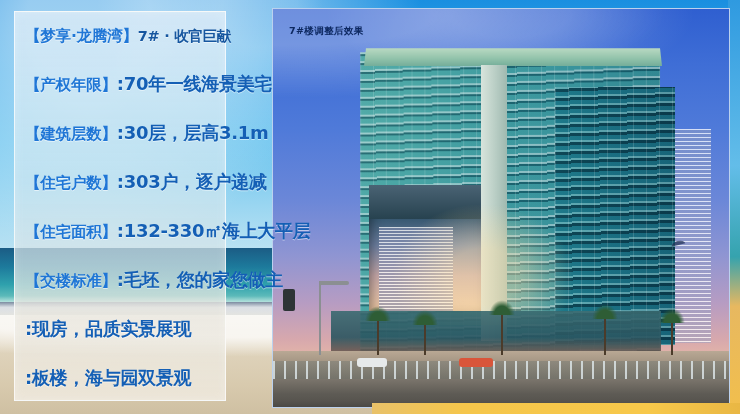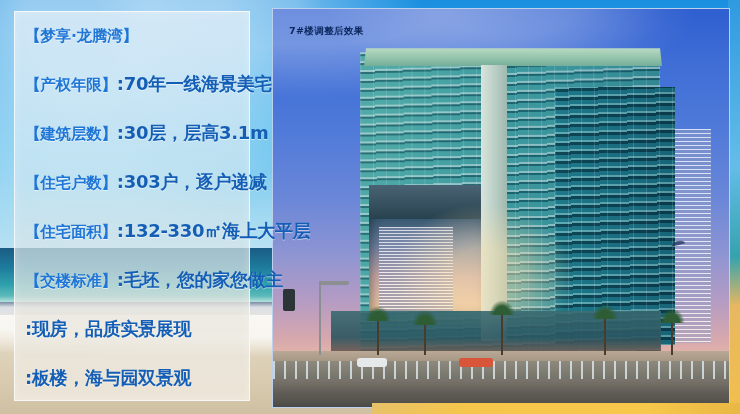--- a/index.html
+++ b/index.html
@@ -44,21 +44,21 @@
     position:absolute;right:0;top:0;width:12px;height:100%;
     background:linear-gradient(180deg,#2f9ae0 0%,#63bde9 40%,#35a3ae 62%,#e7b860 74%,#f2bf4c 100%);
   }
   .bottom-warm{
     position:absolute;left:372px;right:0;bottom:0;height:11px;
     background:linear-gradient(90deg,#e8c169 0%,#f5c64b 25%,#f7c84a 75%,#e9b744 100%);
   }
 
   
   .panel{
-    position:absolute;left:14px;top:11px;width:236px;height:390px;
+    position:absolute;left:14px;top:11px;width:212px;height:390px;
     background:linear-gradient(180deg,
         rgba(222,236,247,.78) 0%,
         rgba(214,234,244,.74) 22%,
         rgba(205,230,240,.70) 44%,
         rgba(216,228,231,.72) 62%,
         rgba(232,230,222,.76) 78%,
         rgba(241,236,226,.80) 100%);
     border:1px solid rgba(255,255,255,.72);
     box-shadow:0 0 10px rgba(255,255,255,.25) inset;
     padding:14px 0 10px 0;
@@ -314,20 +314,21 @@
     <div class="bird"></div>
 
     <div class="ph-caption">7#楼调整后效果</div>
   </div>
 
   <div class="bottom-warm"></div>
 
   <div class="panel" id="spec-panel">
       <div class="row title">
         <span class="lbl">【梦享·龙腾湾】</span>
+        <span class="val">7# · 收官巨献</span>
       </div>
       <div class="row">
         <span class="lbl">【产权年限】</span>
         <span class="val">:70年一线海景美宅</span>
       </div>
       <div class="row">
         <span class="lbl">【建筑层数】</span>
         <span class="val">:30层，层高3.1m</span>
       </div>
       <div class="row">

